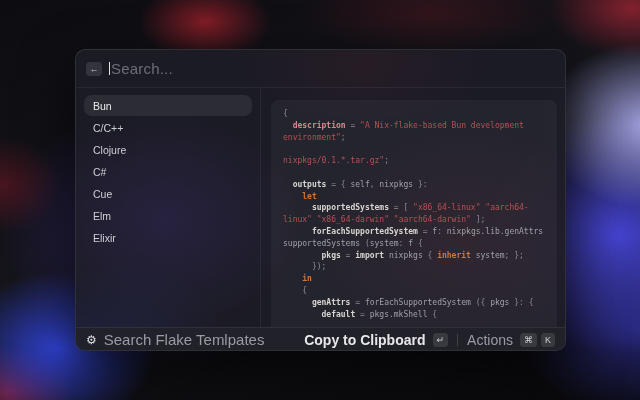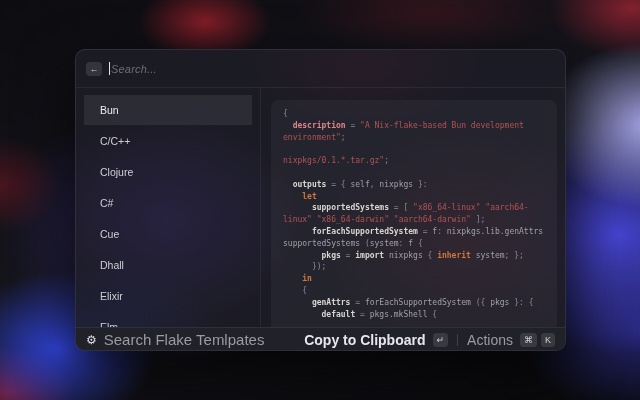--- a/index.html
+++ b/index.html
@@ -49,31 +49,31 @@
     border-bottom: 1px solid rgba(255,255,255,0.06);
   }
   .back-btn {
     width: 16px; height: 14px; border-radius: 4px;
     background: rgba(255,255,255,0.11);
     color: #c9c9d1; font-size: 9px; line-height: 14px; text-align: center;
     cursor: pointer; user-select: none;
   }
   .search-field { display: flex; align-items: center; flex: 1; }
   .caret { display: inline-block; width: 1px; height: 13px; background: #e2e2e8; margin-right: 1px; }
-  .placeholder { font-size: 11px; color: #6e6e79; letter-spacing: 0.2px; font-style: italic; }
+  .placeholder { font-size: 15px; color: #6e6e79; letter-spacing: 0.2px; }
   
   .content { display: flex; height: 239px; overflow: hidden; }
   .sidebar {
     width: 185px; flex: 0 0 185px; padding: 7px 8px;
     border-right: 1px solid rgba(255,255,255,0.06);
     overflow: hidden;
   }
   .list-item {
-    height: 30px; margin-bottom: 1px; border-radius: 0;
-    display: flex; align-items: center; padding: 0 16px;
+    height: 21px; margin-bottom: 1px; border-radius: 8px;
+    display: flex; align-items: center; padding: 0 9px;
     font-size: 10.5px; color: #cfcfd6; cursor: pointer;
   }
   .list-item.selected { background: rgba(255,255,255,0.08); color: #ecedf1; }
   .main { flex: 1; overflow: hidden; padding: 12px 8px 0 10px; }
   .code-panel {
     background: rgba(255,255,255,0.045);
     border-radius: 8px;
     padding: 8px 12px;
     height: 260px;
   }
@@ -122,23 +122,22 @@
     </div>
   </div>
 
   <div class="content">
     <div class="sidebar">
         <div class="list-item selected">Bun</div>
         <div class="list-item">C/C++</div>
         <div class="list-item">Clojure</div>
         <div class="list-item">C#</div>
         <div class="list-item">Cue</div>
-        <div class="list-item">Dhall</div>
+        <div class="list-item">Elm</div>
         <div class="list-item">Elixir</div>
-        <div class="list-item">Elm</div>
       </div>
     <div class="main">
       <div class="code-panel">
         <div>
             <div class="code-line"><span class="tk-p">{</span></div>
             <div class="code-line"><span class="tk-p">  </span><span class="tk-k">description</span><span class="tk-p"> = </span><span class="tk-s">"A Nix-flake-based Bun development</span></div>
             <div class="code-line"><span class="tk-s">environment"</span><span class="tk-p">;</span></div>
             <div class="code-line">&nbsp;</div>
             <div class="code-line"><span class="tk-s">nixpkgs/0.1.*.tar.gz"</span><span class="tk-p">;</span></div>
             <div class="code-line">&nbsp;</div>

